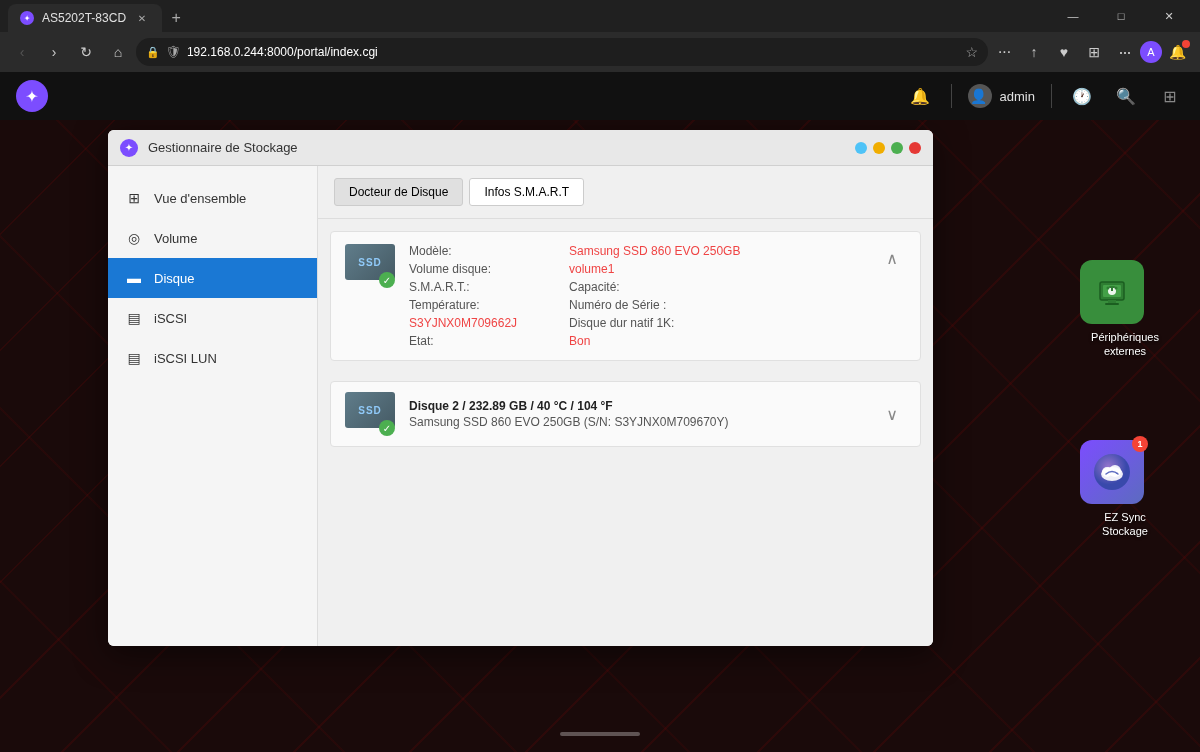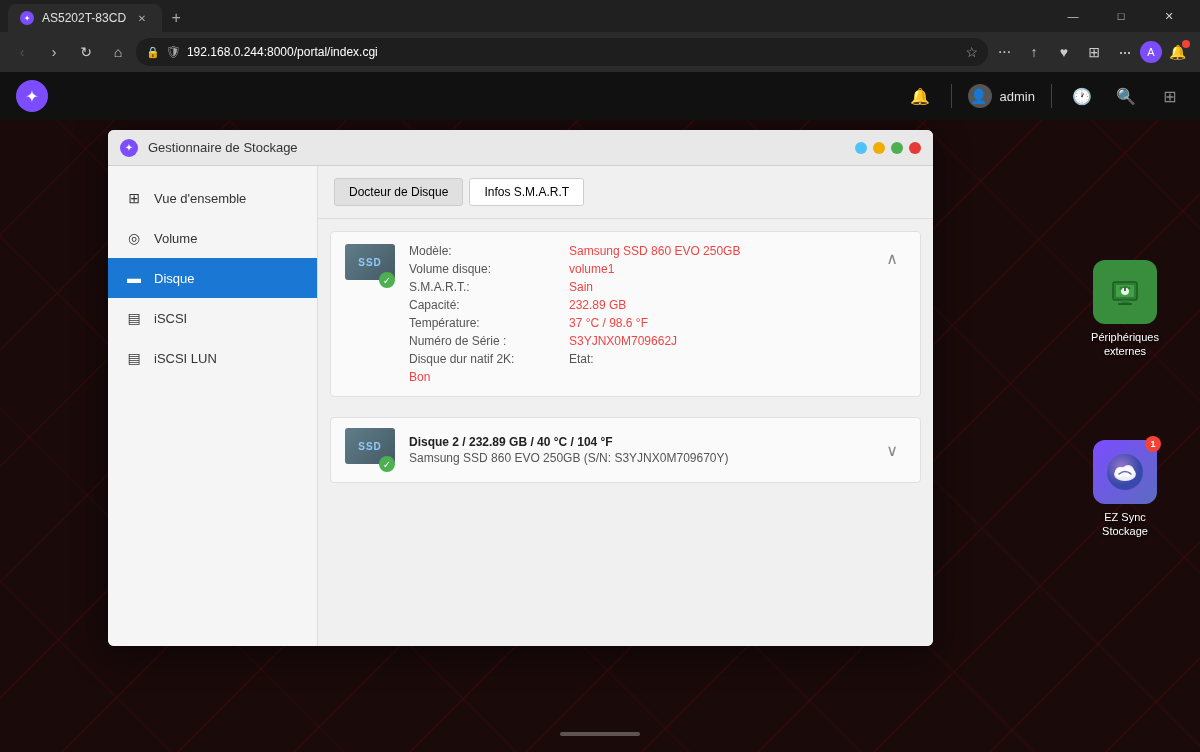--- a/index.html
+++ b/index.html
@@ -522,21 +522,20 @@
       color: #555;
       margin-top: 2px;
     }
 
     
     .desktop-icon {
       position: absolute;
       width: 90px;
       display: flex;
       flex-direction: column;
-      align-items: center;
       gap: 6px;
       cursor: pointer;
     }
 
     .icon-img {
       width: 64px;
       height: 64px;
       border-radius: 12px;
       display: flex;
       align-items: center;
@@ -697,28 +696,25 @@
                     <div class="ssd-icon">SSD</div>
                     <div class="disk-check">✓</div>
                   </div>
                   <div class="disk-info">
                     <div class="disk-details">
                       <span class="detail-label">Modèle:</span>
                       <span class="detail-value">Samsung SSD 860 EVO 250GB</span>
                       <span class="detail-label">Volume disque:</span>
                       <span class="detail-value">volume1</span>
                       <span class="detail-label">S.M.A.R.T.:</span>
-                      <span class="detail-value">Sain</span>
                       <span class="detail-label">Capacité:</span>
-                      <span class="detail-value">232.89 GB</span>
                       <span class="detail-label">Température:</span>
-                      <span class="detail-value">37 °C / 98.6 °F</span>
                       <span class="detail-label">Numéro de Série :</span>
                       <span class="detail-value">S3YJNX0M709662J</span>
-                      <span class="detail-label">Disque dur natif 2K:</span>
+                      <span class="detail-label">Disque dur natif 1K:</span>
                       <span class="detail-label">Etat:</span>
                       <span class="detail-value">Bon</span>
                     </div>
                   </div>
                   <div class="disk-collapse-btn">∧</div>
                 </div>
               </div>
 
               <div class="disk-card">
                 <div class="disk-card-collapsed">

